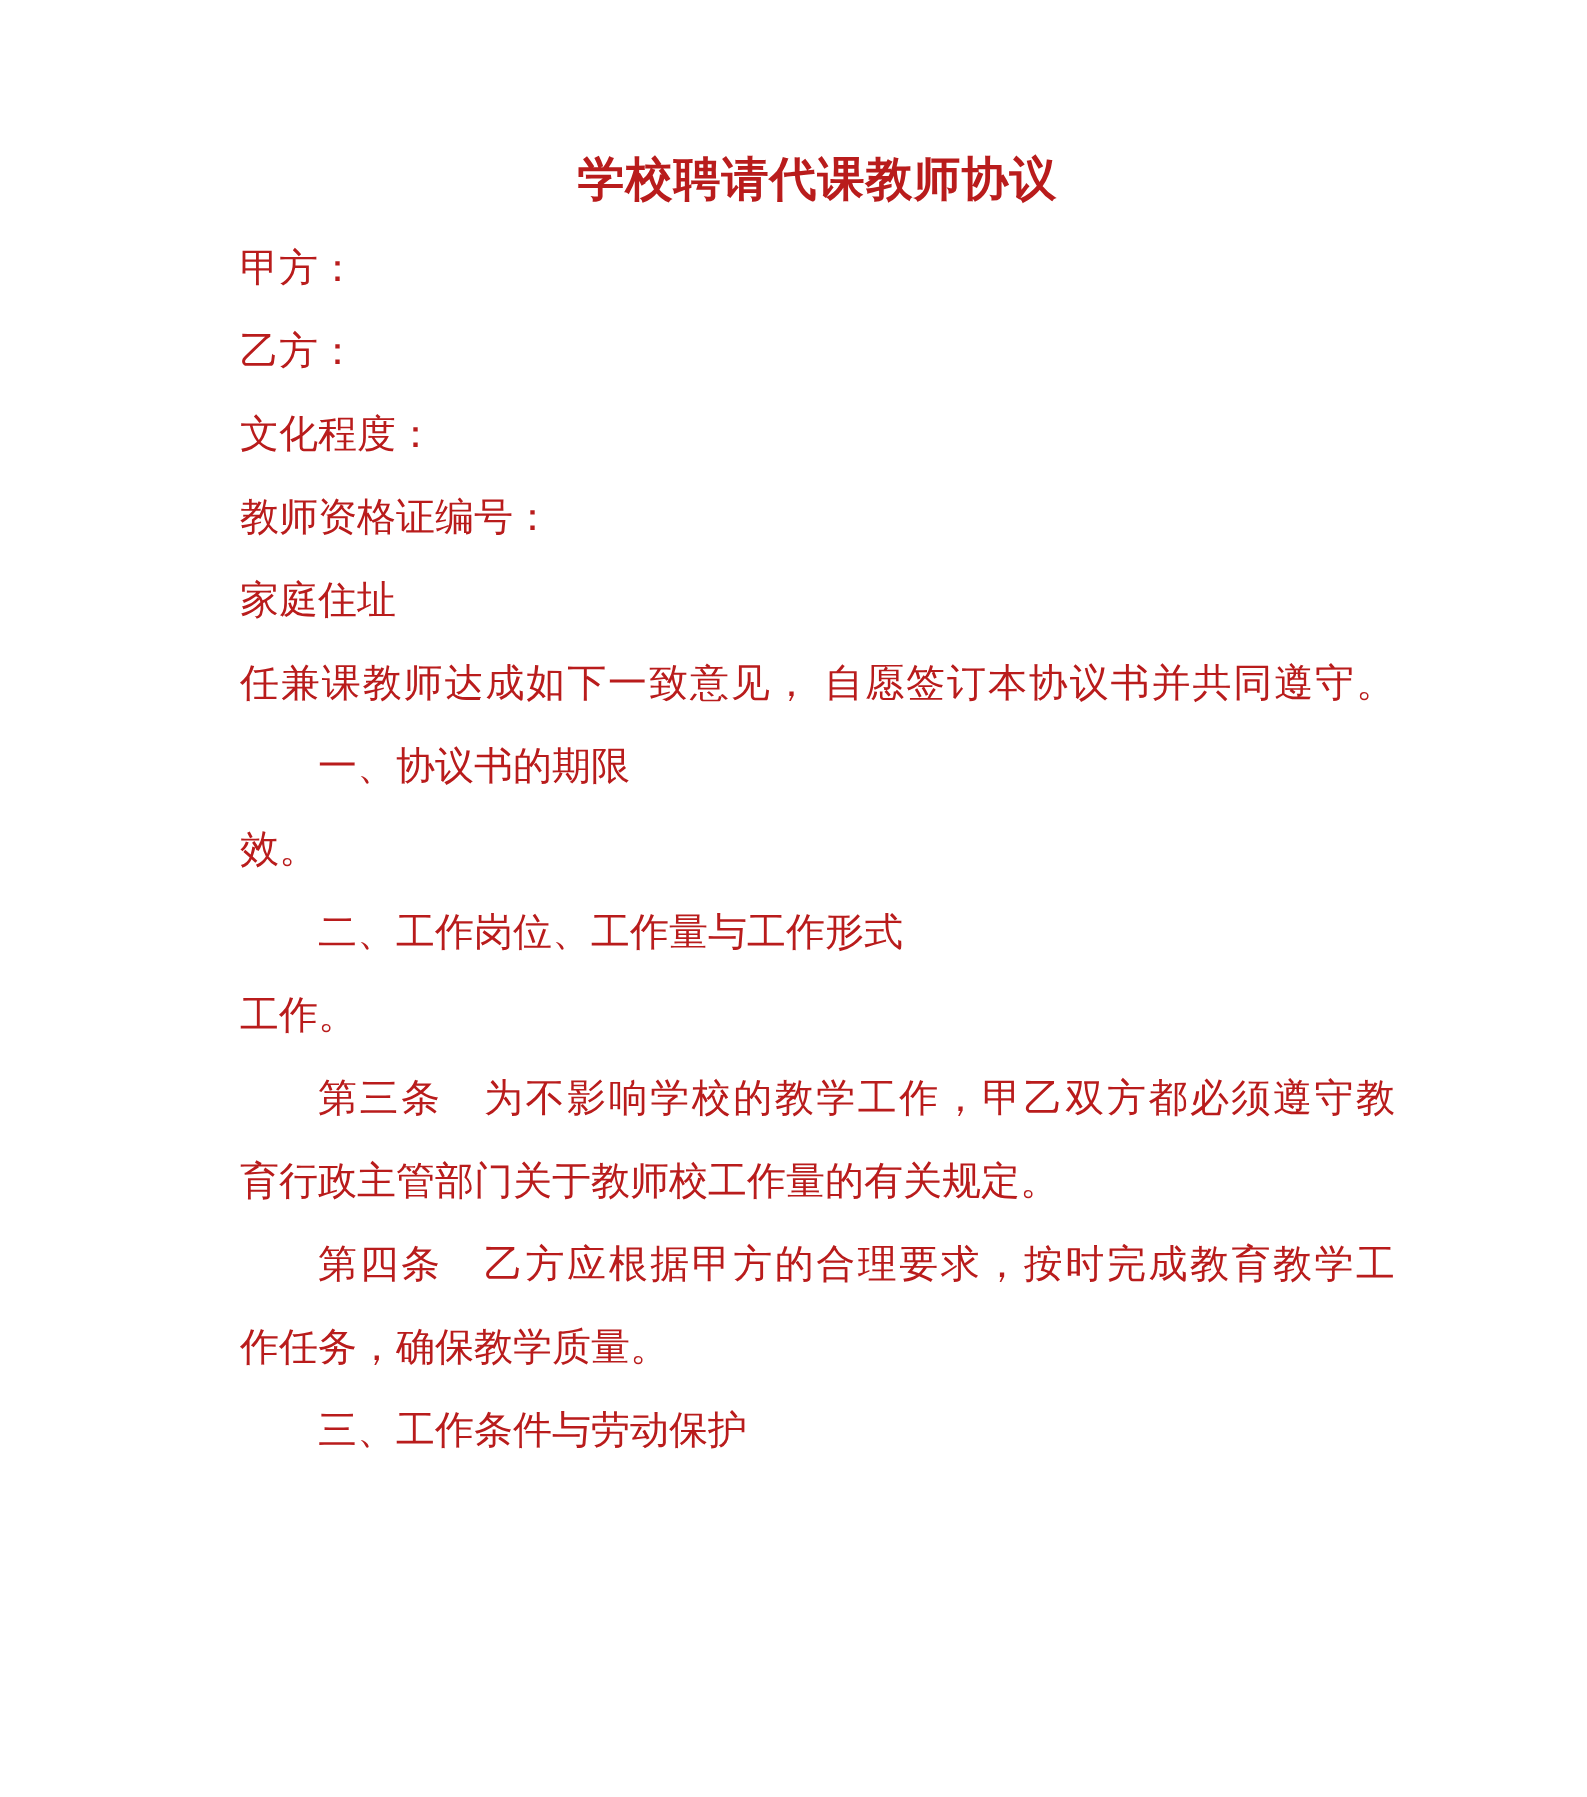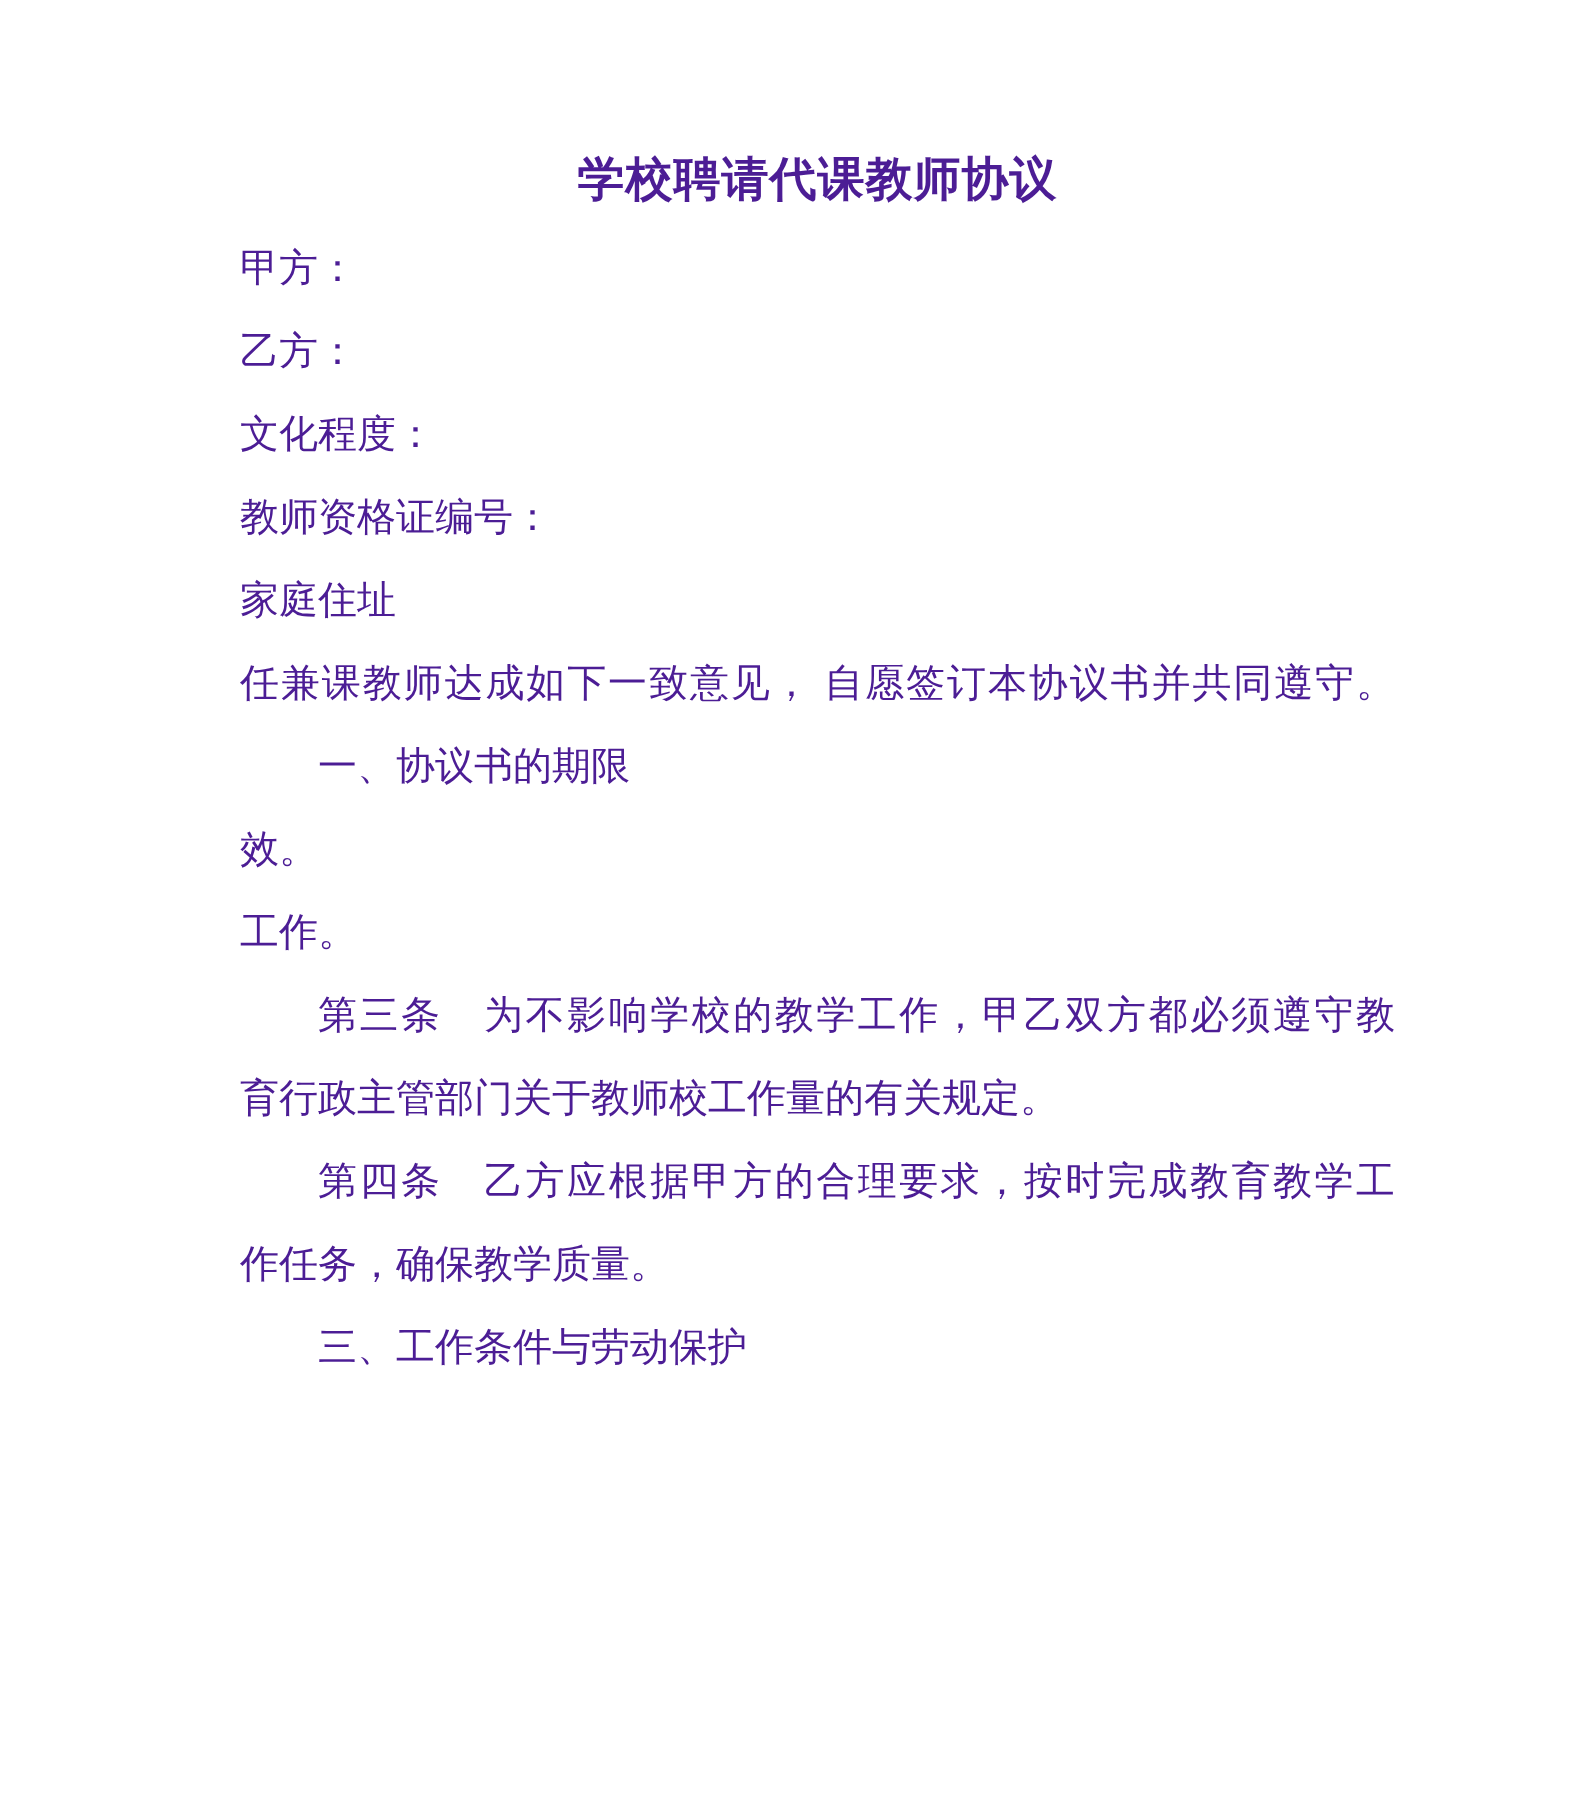--- a/index.html
+++ b/index.html
@@ -11,21 +11,21 @@
     width: 1587px;
     height: 1797px;
     overflow: hidden;
   }
   .page {
     box-sizing: border-box;
     width: 1587px;
     height: 1797px;
     padding: 133px 192px 0 240px;
     background: #ffffff;
-    color: #4c1d95;
+    color: #b91c1c;
     font-family: "Liberation Serif", "DejaVu Serif", serif;
   }
   .doc-title {
     margin: 0;
     padding: 0;
     font-size: 47px;
     line-height: 93px;
     font-weight: bold;
     text-align: center;
     letter-spacing: 1px;
@@ -52,19 +52,20 @@
   <h1 class="doc-title">学校聘请代课教师协议</h1>
 
   <div class="line">甲方：</div>
   <div class="line">乙方：</div>
   <div class="line">文化程度：</div>
   <div class="line">教师资格证编号：</div>
   <div class="line">家庭住址</div>
   <div class="line justify">任兼课教师达成如下一致意见， 自愿签订本协议书并共同遵守。</div>
   <div class="line indent">一、协议书的期限</div>
   <div class="line">效。</div>
+  <div class="line indent">二、工作岗位、工作量与工作形式</div>
   <div class="line">工作。</div>
   <div class="line indent justify">第三条　为不影响学校的教学工作，甲乙双方都必须遵守教</div>
   <div class="line">育行政主管部门关于教师校工作量的有关规定。</div>
   <div class="line indent justify">第四条　乙方应根据甲方的合理要求，按时完成教育教学工</div>
   <div class="line">作任务，确保教学质量。</div>
   <div class="line indent">三、工作条件与劳动保护</div>
 </div>
 
 </body></html>

